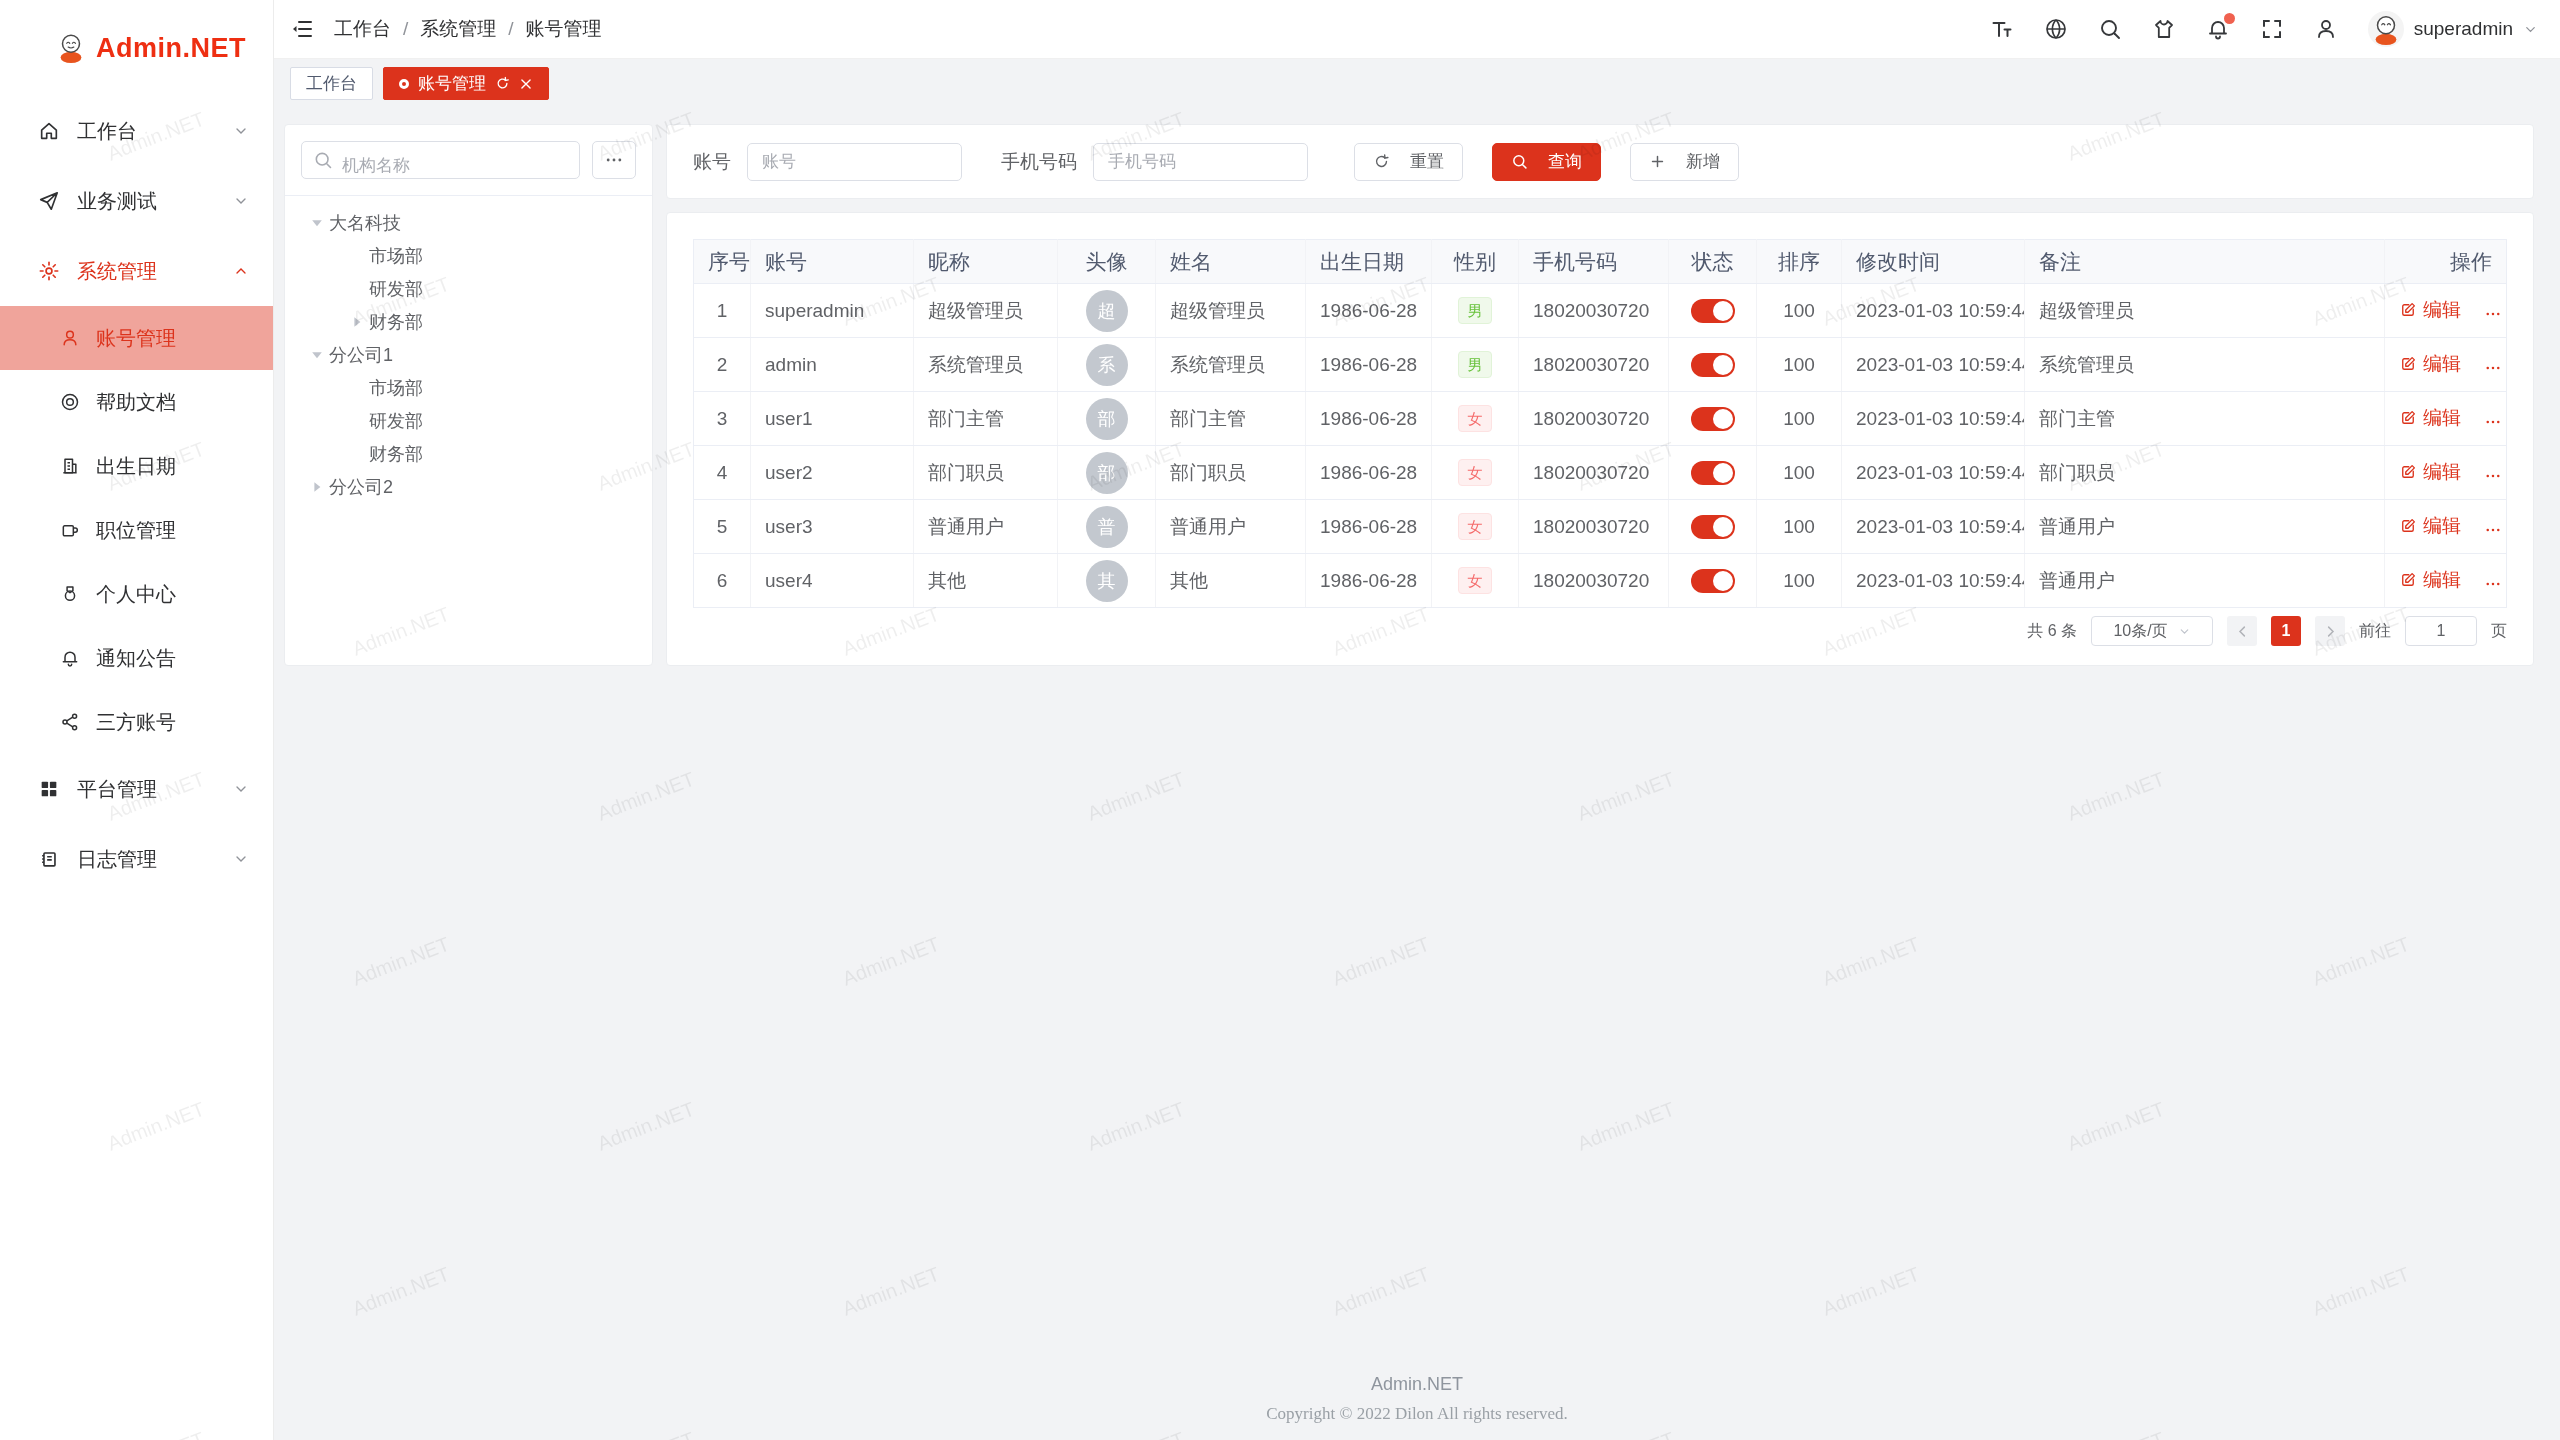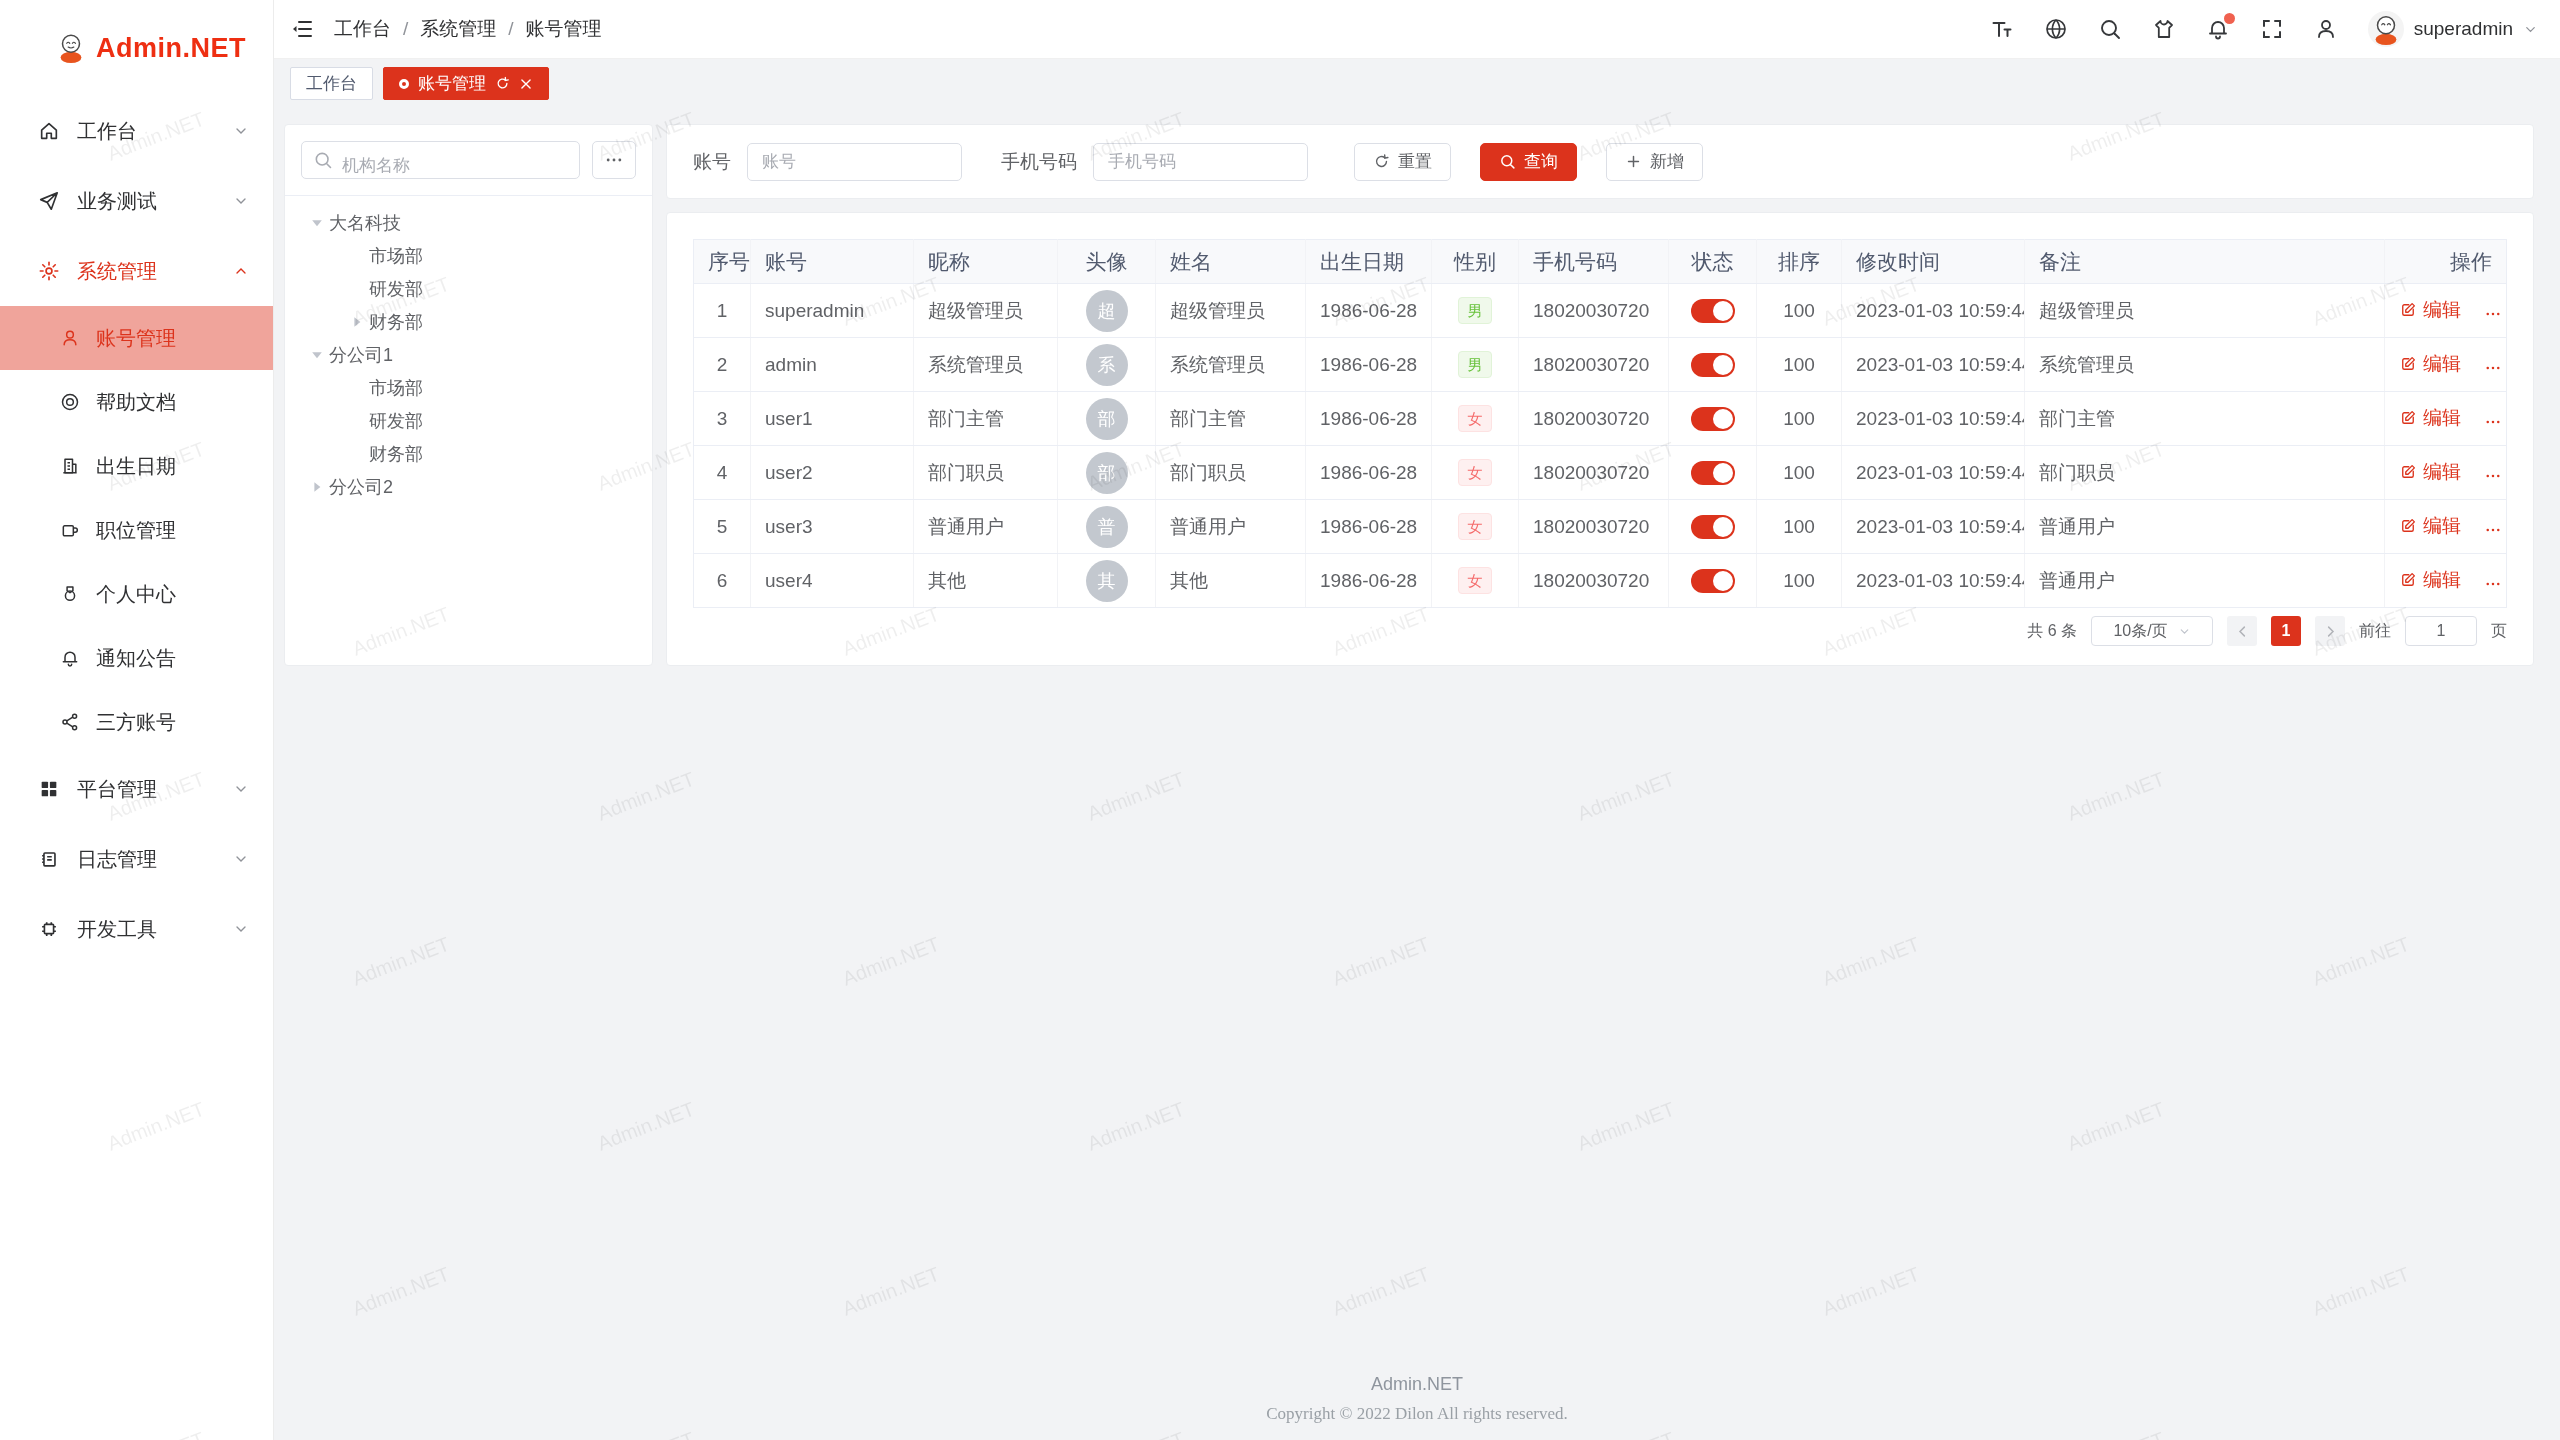--- a/index.html
+++ b/index.html
@@ -63,21 +63,21 @@
   .caret { width:24px; display:flex; justify-content:center; color:#c0c4cc; }
   .tree-node[data-caret="none"] .caret { visibility:hidden; }
   .tree-node[data-caret="right"] .caret svg { transform:rotate(-90deg); }
 
   .right-col { flex:1; display:flex; flex-direction:column; gap:13px; min-width:0; }
   .filter-card { height:75px; display:flex; align-items:center; padding:0 26px; font-size:19px; color:#606266; }
   .f-label { margin-right:16px; white-space:nowrap; }
   .f-inp { width:215px; height:38px; border:1px solid #dcdfe6; border-radius:5px; padding:0 14px; font-size:17px; color:#606266; outline:none; font-family:inherit; }
   .f-inp::placeholder { color:#a8abb2; }
   .gap1 { width:39px; } .gap3 { width:46px; } .gapb { width:29px; }
-  .btn { height:38px; display:flex; align-items:center; gap:8px; padding:0 18px; border-radius:5px; font-size:17px; cursor:pointer; border:1px solid #dcdfe6; background:#fff; color:#606266; white-space:nowrap; font-family:inherit; }
+  .btn { height:38px; display:flex; align-items:center; gap:20px; padding:0 18px; border-radius:5px; font-size:17px; cursor:pointer; border:1px solid #dcdfe6; background:#fff; color:#606266; white-space:nowrap; font-family:inherit; }
   .btn.primary { background:#dc331c; border-color:#dc331c; color:#fff; }
 
   .table-card { height:454px; padding:26px 26px 10px; display:flex; flex-direction:column; }
   table { width:100%; border-collapse:collapse; table-layout:fixed; border:1px solid #ebeef5; }
   th { height:44px; background:#f8f9fb; font-weight:500; font-size:21px; color:#515a6e; }
   td { height:54px; font-size:19px; color:#606266; background:#fff; }
   th,td { border-bottom:1px solid #ebeef5; border-right:1px solid #f2f3f6; padding:0 14px; text-align:left; overflow:hidden; white-space:nowrap; }
   th:last-child, td:last-child { border-right:none; }
   .c-center { text-align:center; }
   .c-ops { text-align:right; }
@@ -258,34 +258,20 @@
             </svg>
           </span>
         <span>日志管理</span>
         <span class="chev">
             <svg width="16" height="16" viewBox="0 0 24 24" fill="none" stroke="currentColor" stroke-width="2" stroke-linecap="round">
               <path d="M6 9 l6 6 6-6"></path>
             </svg>
           </span>
       </div>
 
-      <div class="mi">
-        <span class="ic">
-            <svg width="22" height="22" viewBox="0 0 24 24" fill="none" stroke="currentColor" stroke-width="1.8">
-              <rect x="7" y="7" width="10" height="10" rx="1"></rect>
-              <path d="M9.5 7 V4.5 M14.5 7 V4.5 M9.5 19.5 V17 M14.5 19.5 V17 M7 9.5 H4.5 M7 14.5 H4.5 M19.5 9.5 H17 M19.5 14.5 H17"></path>
-            </svg>
-          </span>
-        <span>开发工具</span>
-        <span class="chev">
-            <svg width="16" height="16" viewBox="0 0 24 24" fill="none" stroke="currentColor" stroke-width="2" stroke-linecap="round">
-              <path d="M6 9 l6 6 6-6"></path>
-            </svg>
-          </span>
-      </div>
 
 
     </nav>
   </aside>
 
   <div class="main">
 
     <header class="topbar">
       <span class="fold">
           <svg width="24" height="24" viewBox="0 0 24 24" fill="none" stroke="currentColor" stroke-width="2" stroke-linecap="round">

